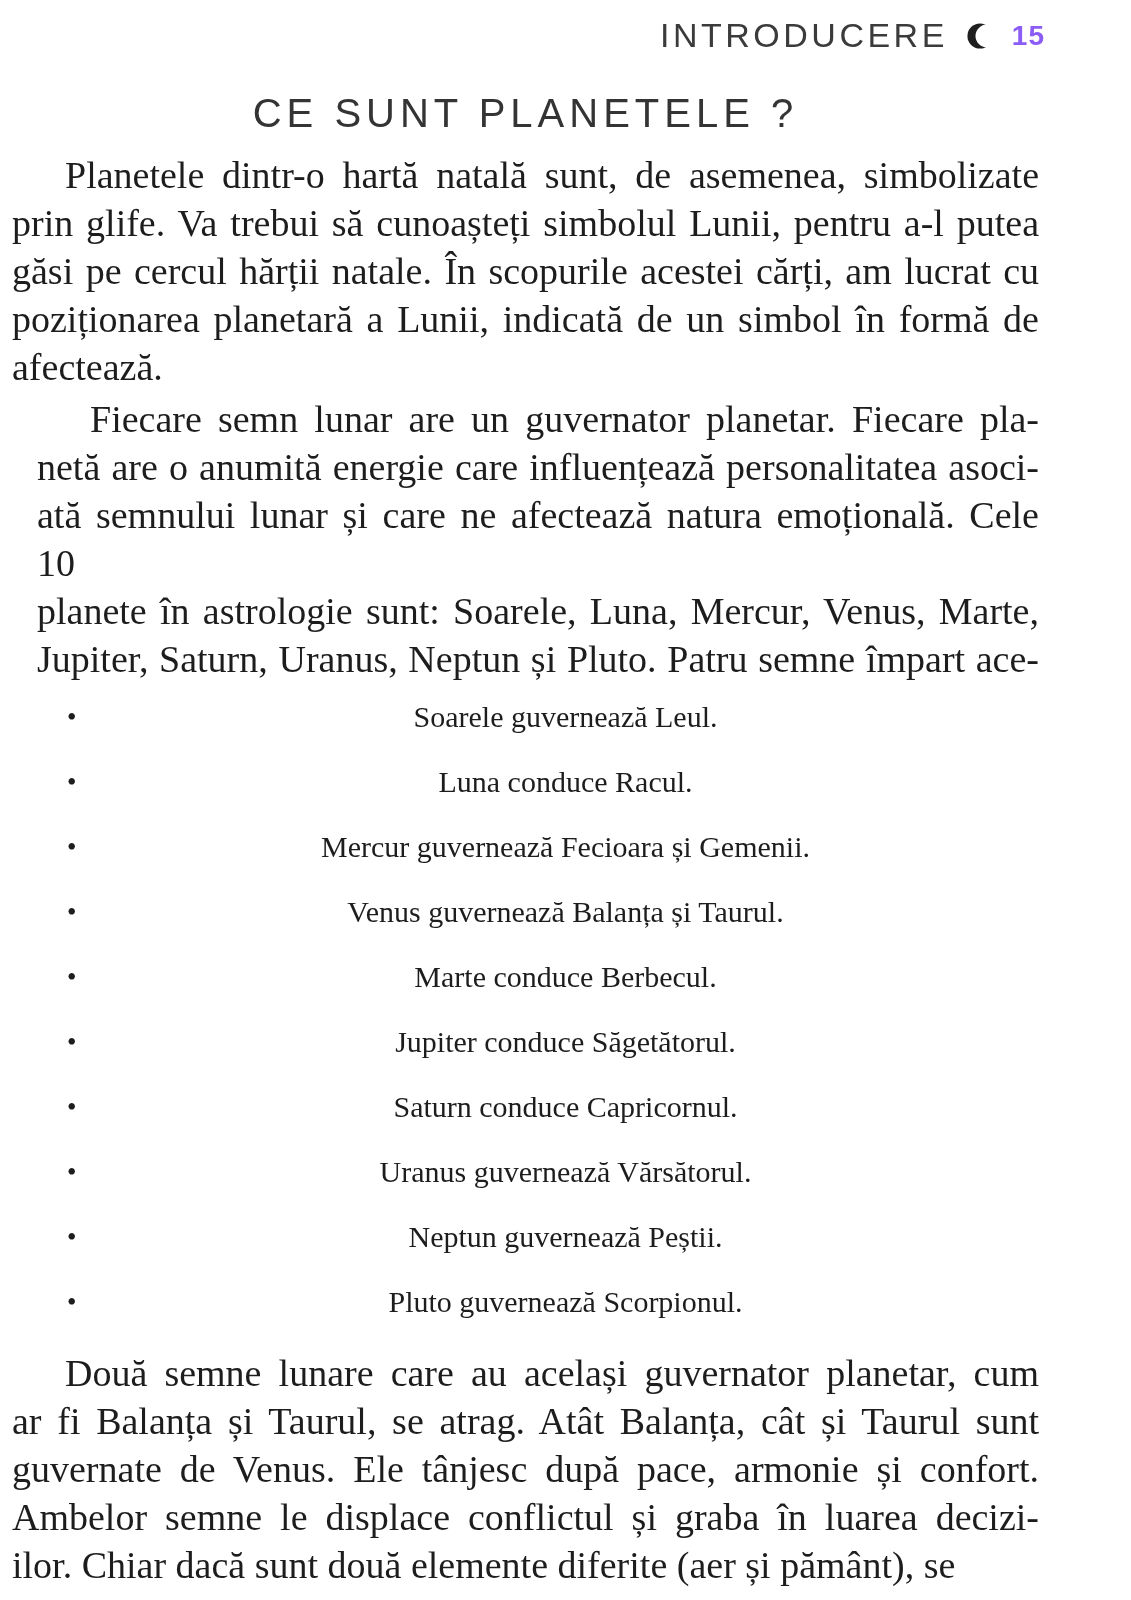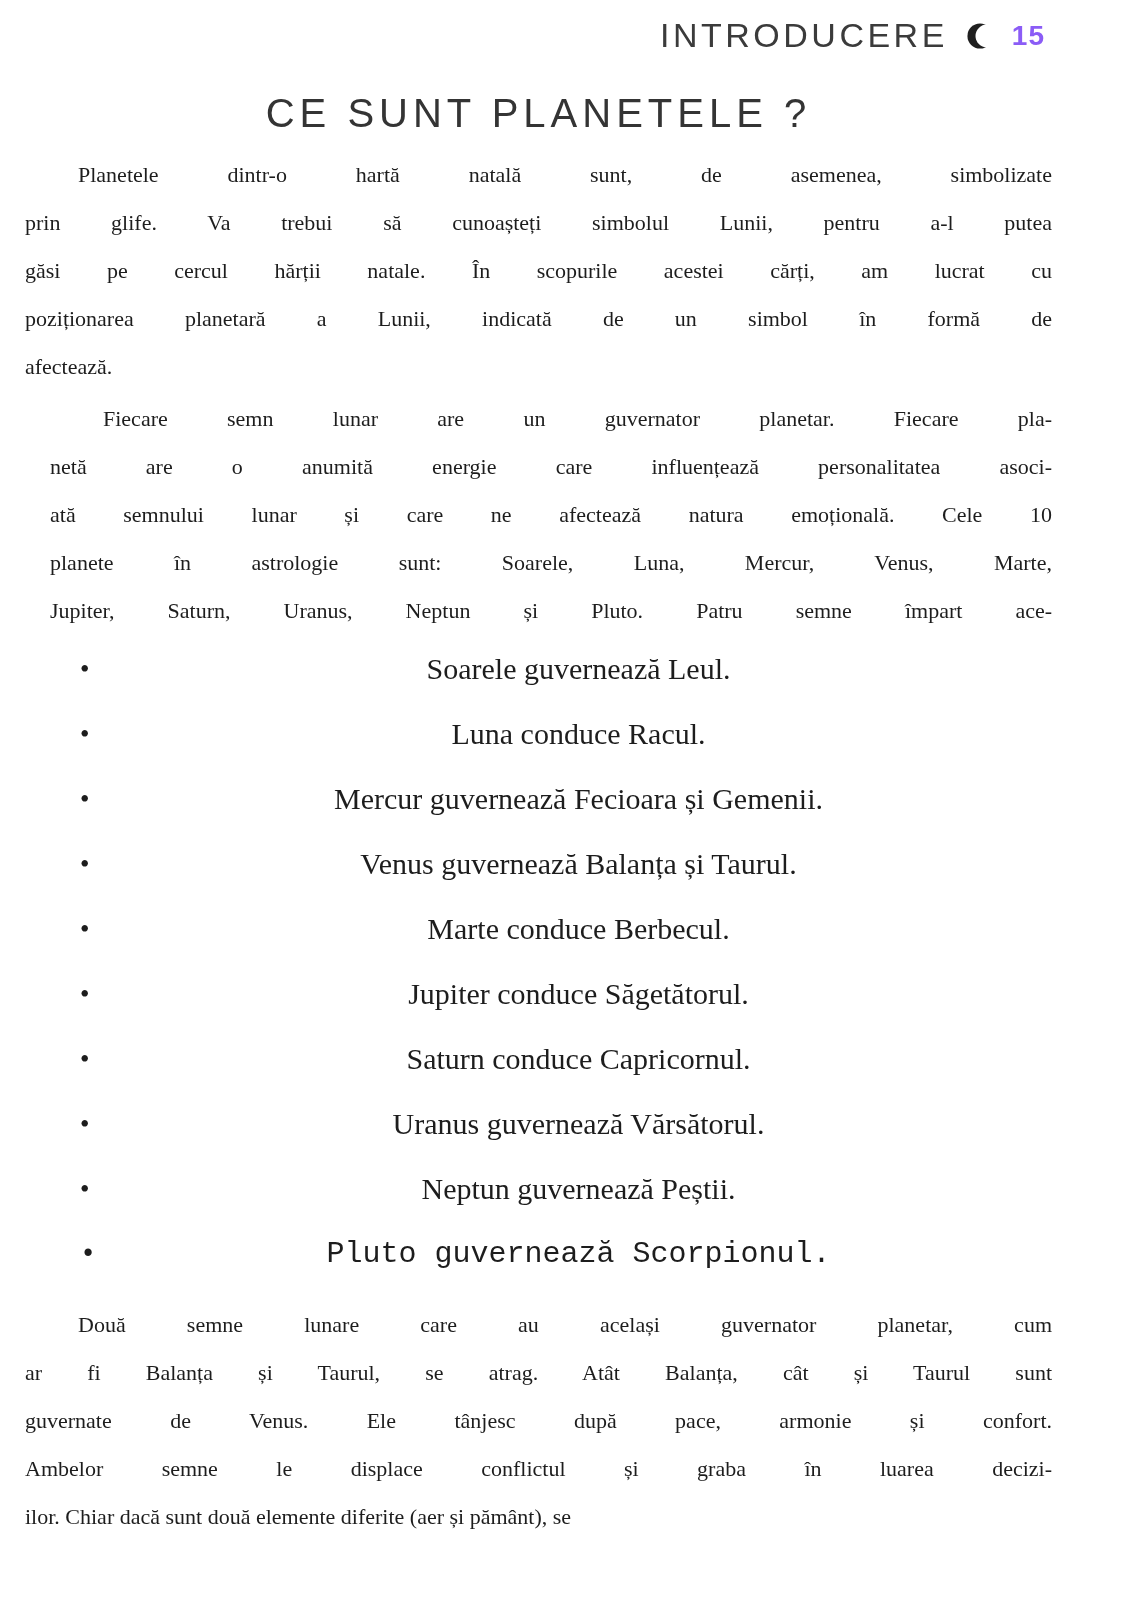--- a/index.html
+++ b/index.html
@@ -39,36 +39,36 @@
   }
   .running-header .pagenum {
     font-size: 28px;
     font-weight: 600;
     letter-spacing: 1px;
     color: #8b5cf6;
   }
   
   .content {
     position: absolute;
-    left: 25px;
+    left: 12px;
     top: 0;
     width: 1027px;
   }
   .title {
     margin: 86px 0 0 0;
     text-align: center;
     font-family: "Liberation Sans", sans-serif;
     font-weight: 300;
     font-size: 40px;
     line-height: 54px;
     letter-spacing: 5px;
     color: #343434;
   }
   .para {
-    font-size: 22px;
+    font-size: 38px;
     line-height: 48px;
     color: #1d1d1d;
   }
   .para .pline {
     text-align: justify;
     text-align-last: justify;
   }
   .para .pline.line-last {
     text-align-last: left;
   }
@@ -93,21 +93,20 @@
     content: "\2022";
     position: absolute;
     left: 55px;
     top: 0;
     font-size: 27px;
     line-height: 48px;
     color: #1d1d1d;
   }
   .bullets .bullet-item.line-last {
     margin-bottom: 16px;
-    font-family: Liberation Mono, monospace;
   }
 </style>
 </head>
 <body>
 
 <div class="page">
 
   <div class="running-header">
     <span class="section">INTRODUCERE</span>
     <span class="moon">

